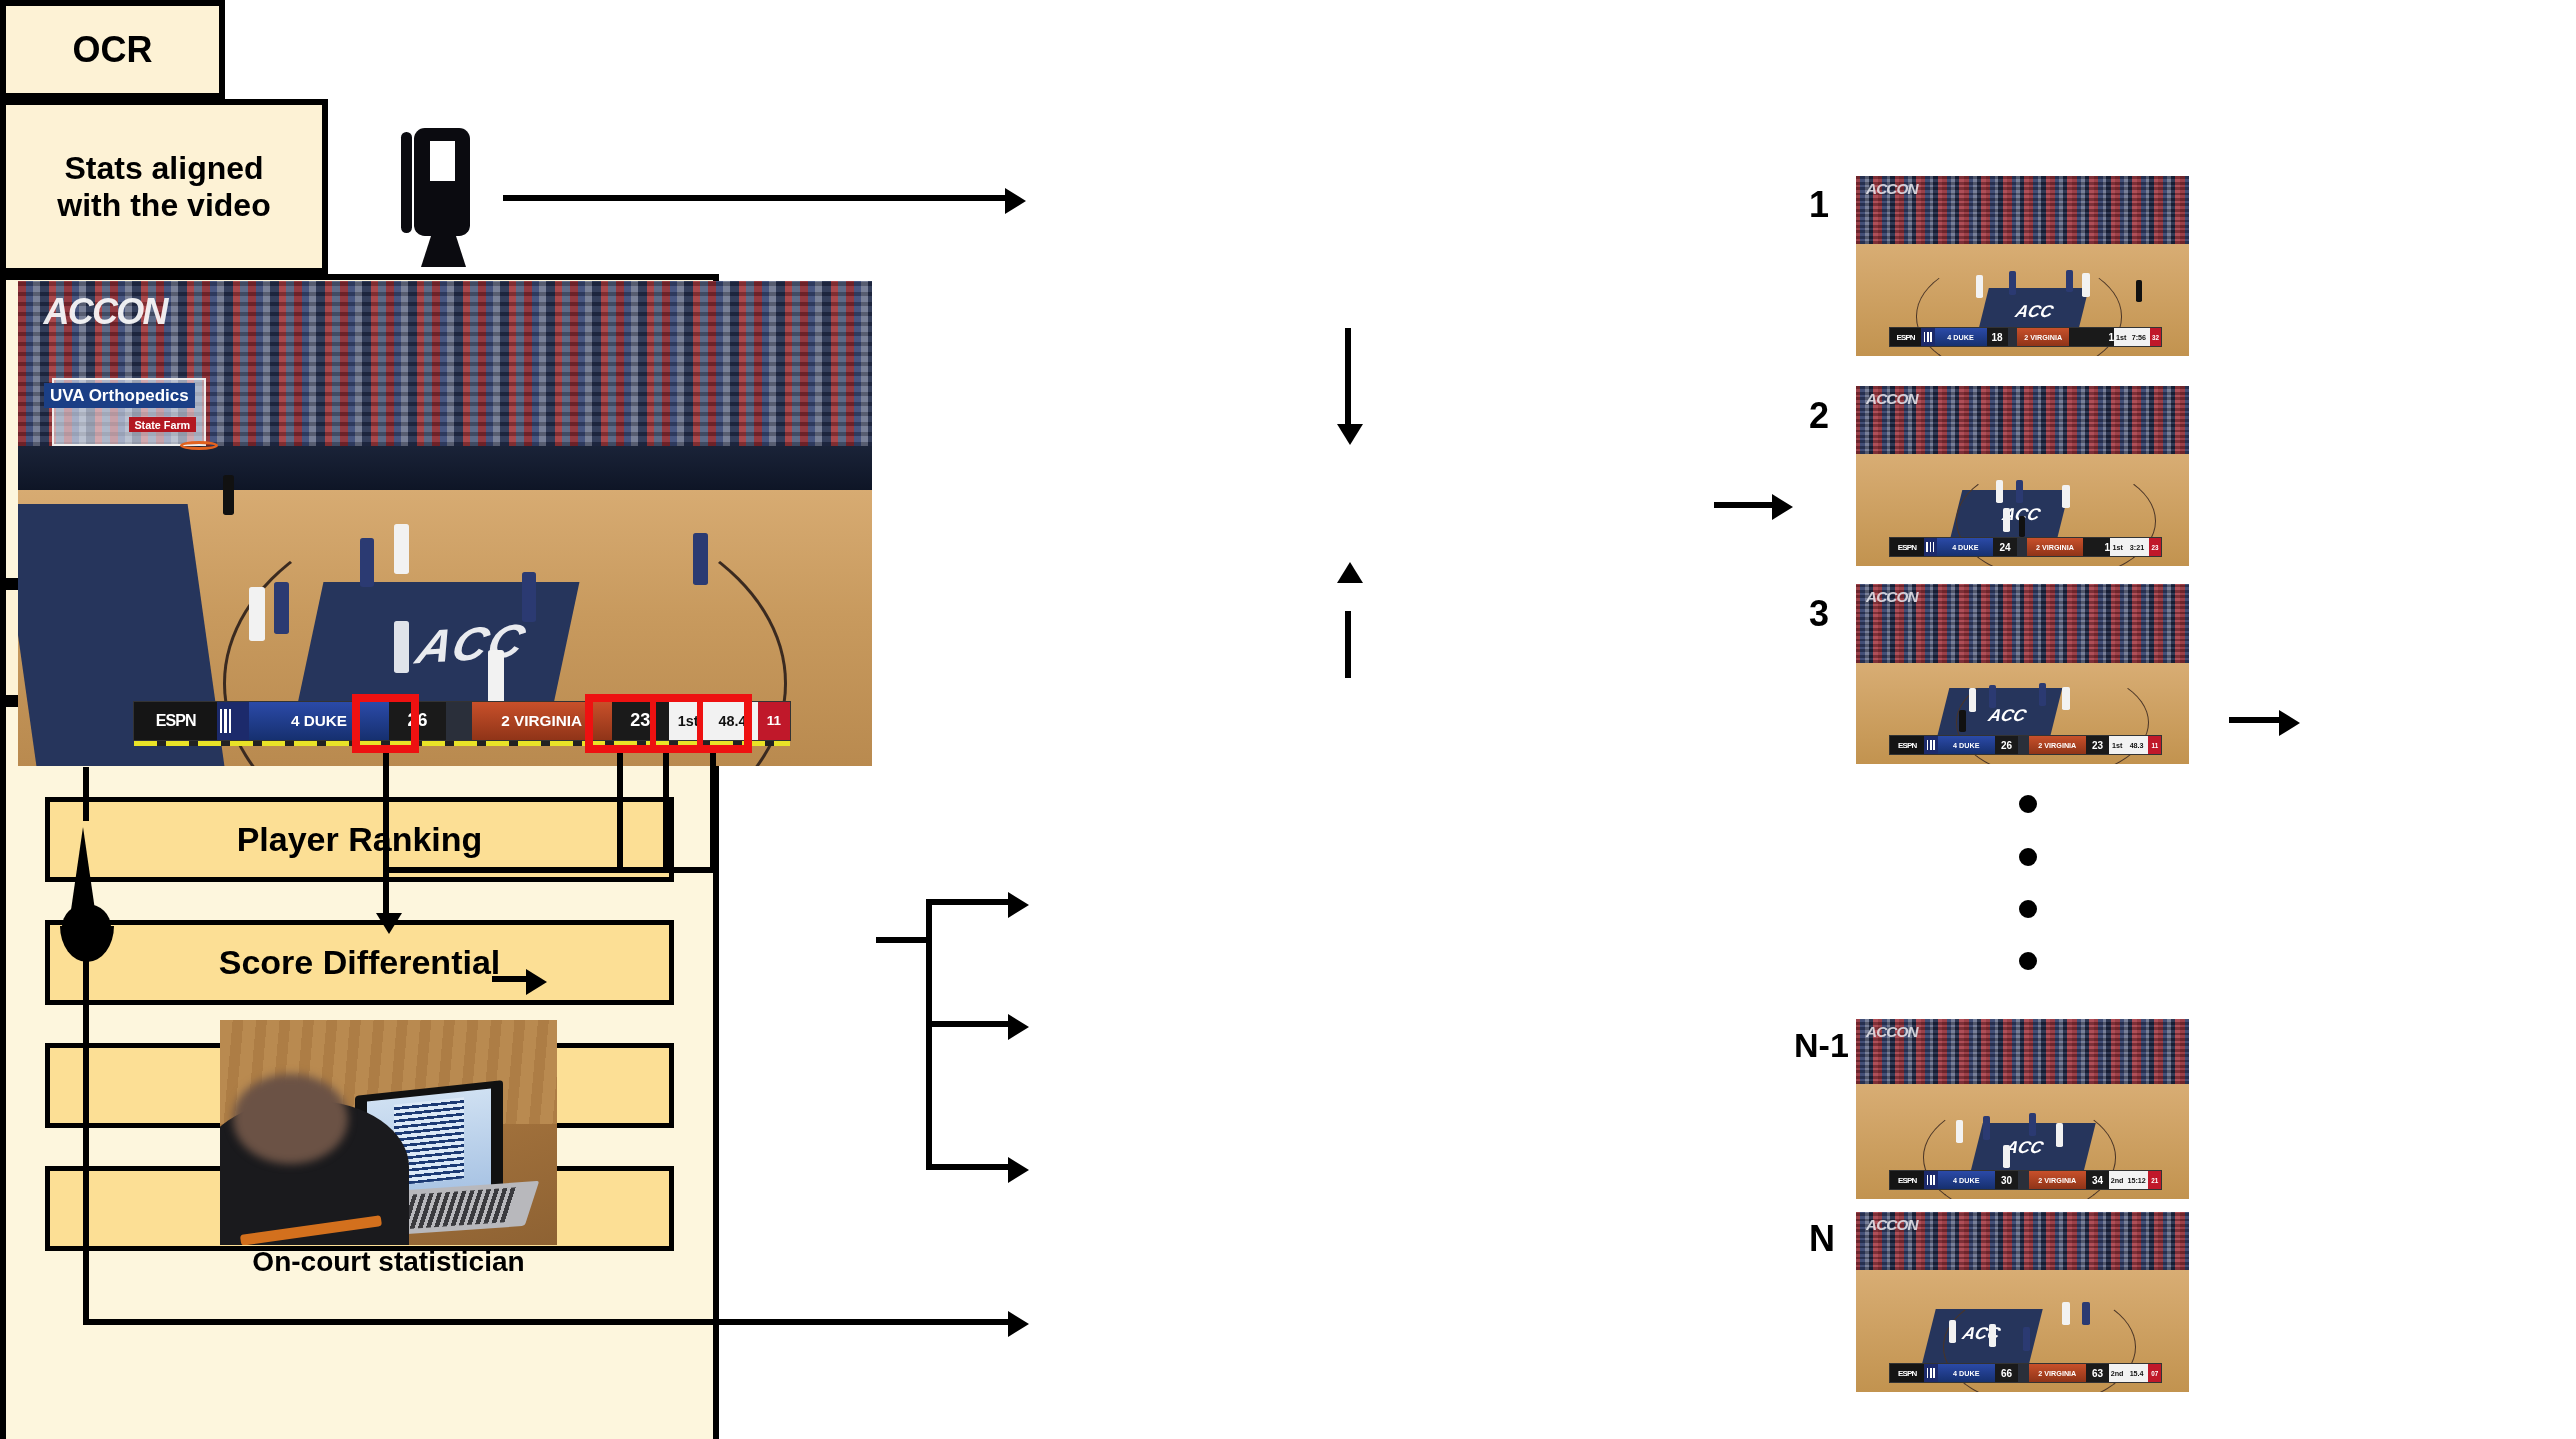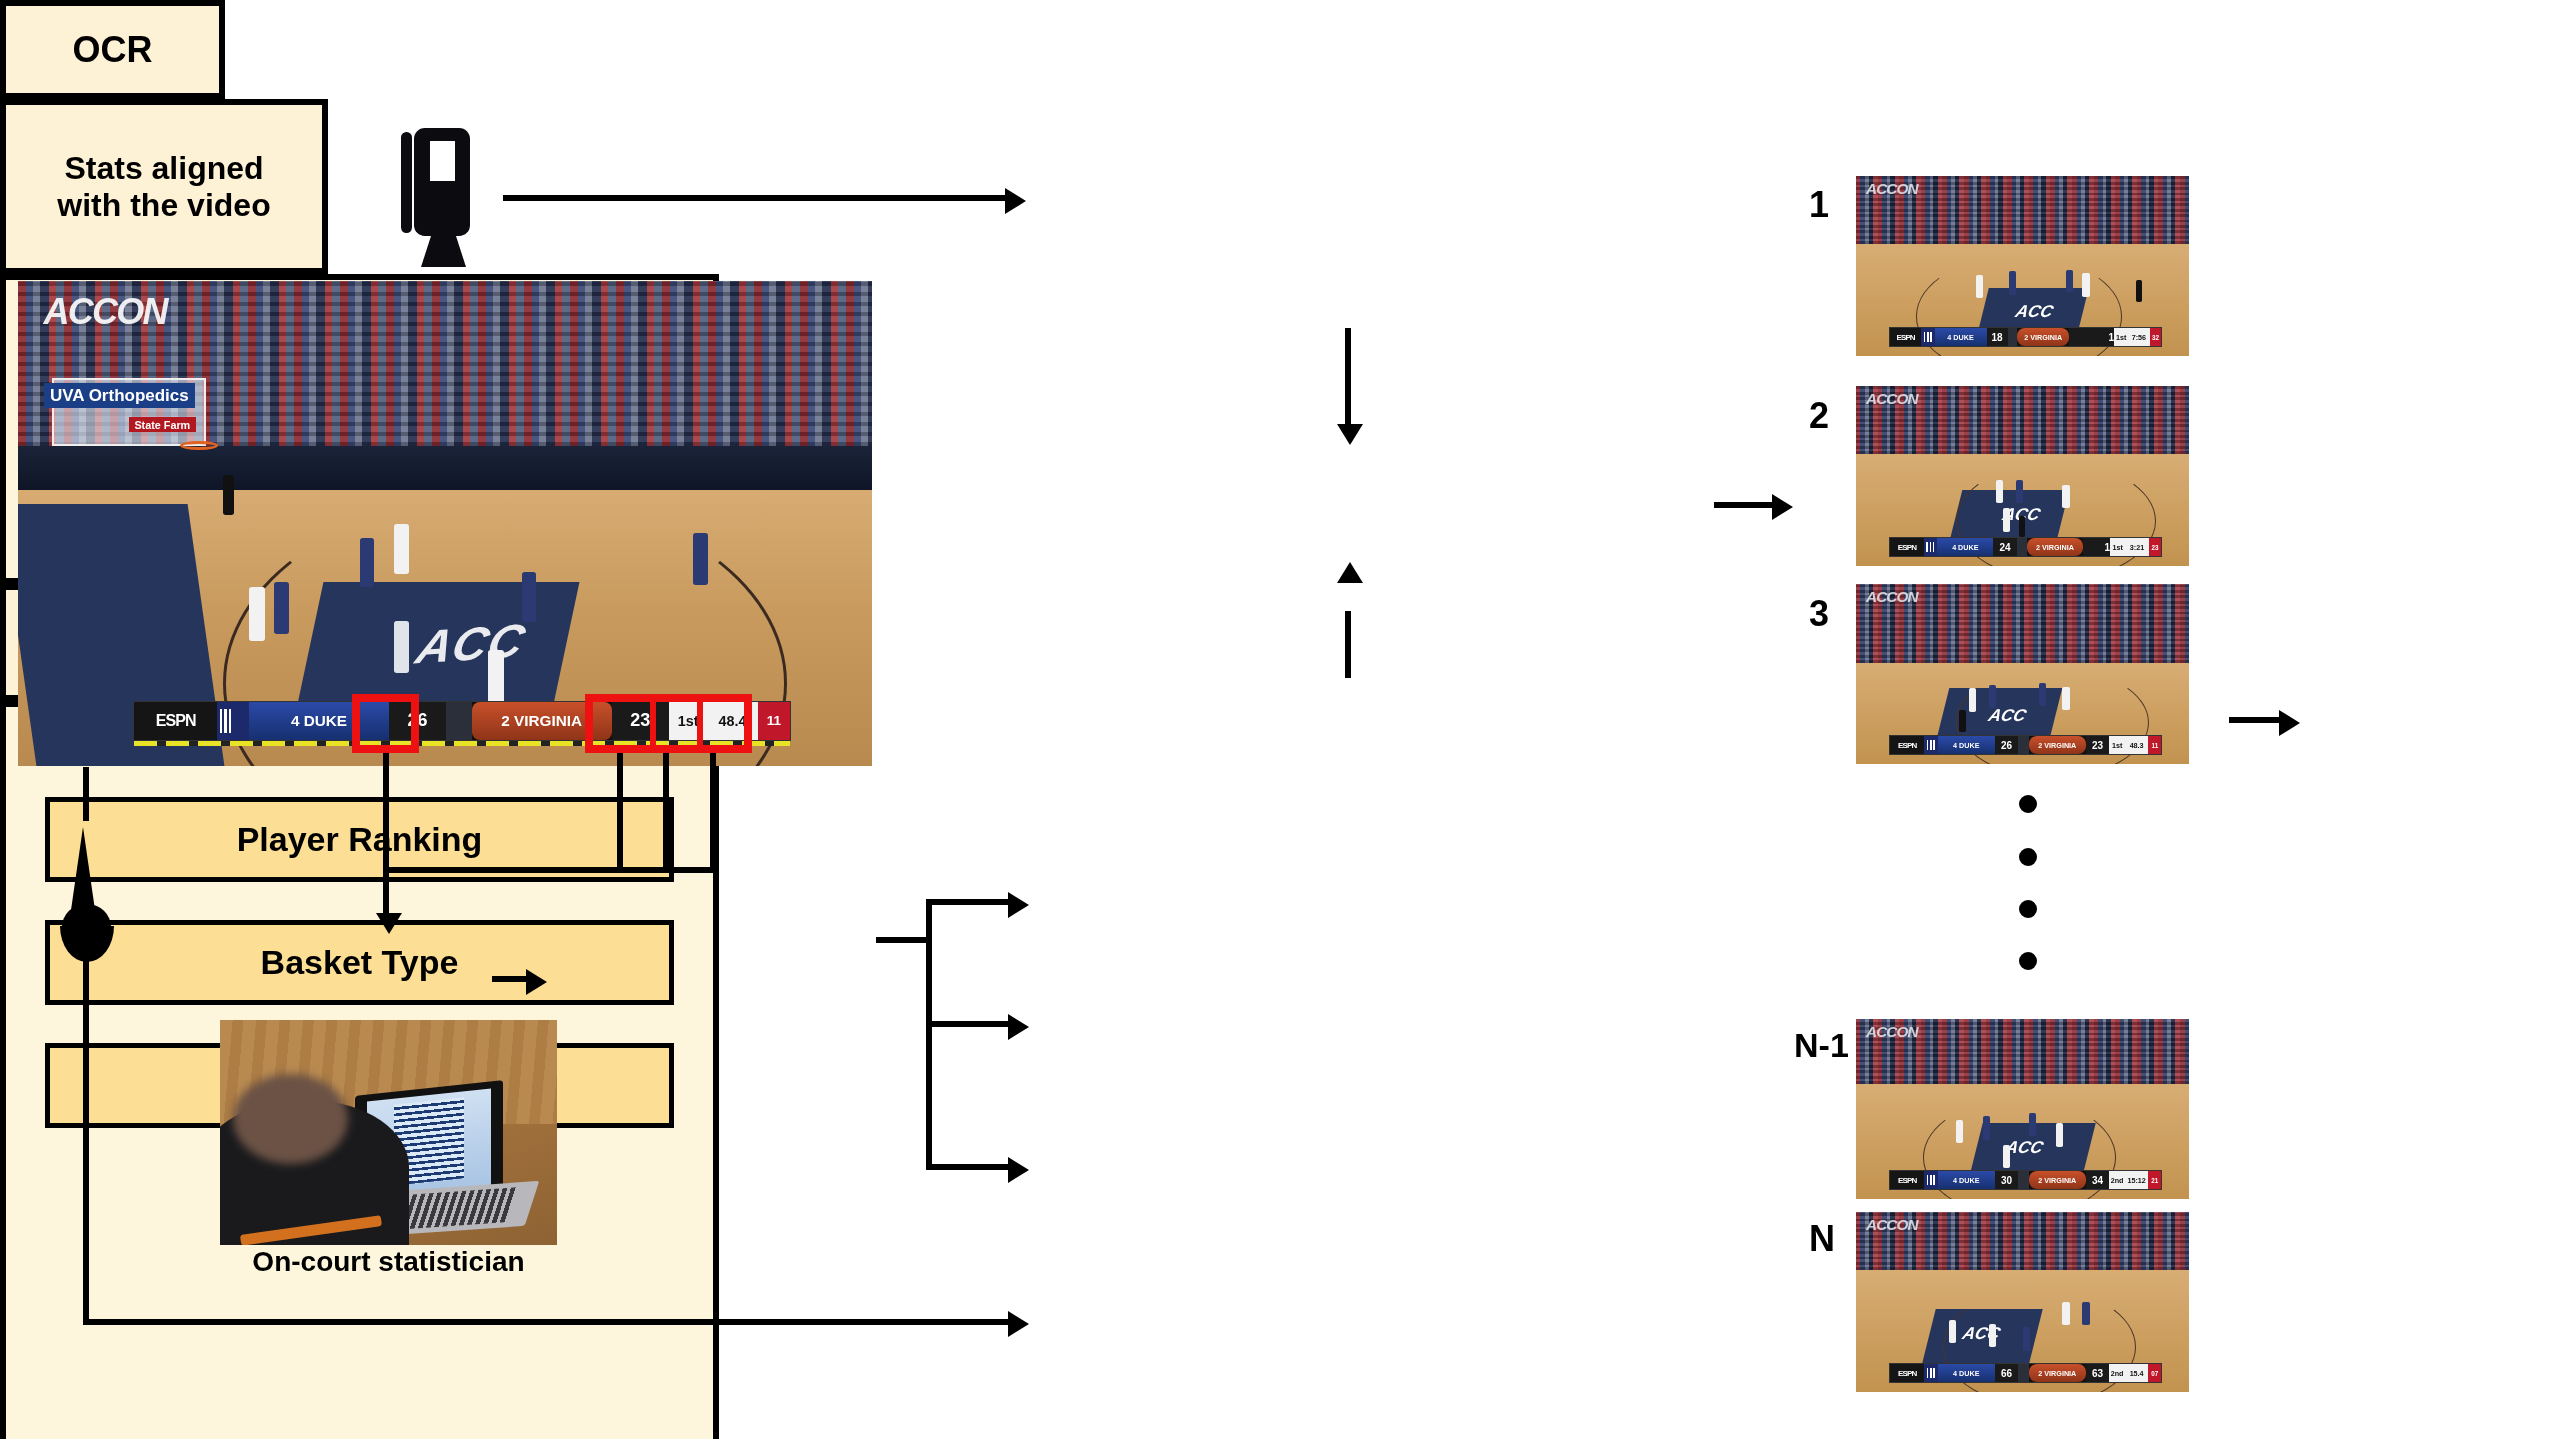--- a/index.html
+++ b/index.html
@@ -114,21 +114,21 @@
     background:#111; border:0.9px solid #333; font-weight:bold; color:#fff;
     font-family:"Liberation Sans", sans-serif;
   }
   .sb-espn { background:#151515; color:#fff; display:flex; align-items:center;
       justify-content:center; letter-spacing:-0.9px; }
   .sb-bars { background:#1c2a6b; display:flex; align-items:center; gap:1.8px; padding:0 2.7px;}
   .sb-bars i { display:block; width:2.7px; background:#fff; height:60%; }
   .sb-team { display:flex; align-items:center; justify-content:center; color:#fff;
       white-space:nowrap; overflow:hidden; }
   .sb-duke { background:linear-gradient(180deg,#2b4aa8,#16306f); }
-  .sb-uva  { background:linear-gradient(180deg,#c8502a,#8f3418);border-radius:8px; }
+  .sb-uva  { background:linear-gradient(180deg,#c8502a,#8f3418); }
   .sb-score{ background:#1a1a1a; color:#fff; display:flex; align-items:center; justify-content:center; }
   .sb-clock{ background:#f2f2f2; color:#111; display:flex; align-items:center; justify-content:center; }
   .sb-shot { background:#c0182a; color:#fff; display:flex; align-items:center; justify-content:center; }
   .sb-logo { background:#2a2f3a; }
   .sb-underline { position:absolute; left:0; bottom:-5.4px; height:4.5px; width:100%;
       background:repeating-linear-gradient(90deg,#e9e327 0 23.4px,#222 23.4px 32px); }
 
   
   .redbox { position:absolute; border:8px solid #ee1111; background:transparent; }
 
@@ -322,20 +322,23 @@
   <div class="vline" style="left:1345px; top:611px; height:67px;"></div>
   <div class="arrow-u" style="left:1337px; top:562px;"></div>
 
   <div class="panel" style="left:989px; top:674px; width:719px; height:748px;">
     <div class="panel-title" style="font-size:40px; margin-top:20px;">Environmental Cues</div>
 
     <div class="cuebox" style="width:629px; height:85px; margin-top:25px; font-size:34px;">
       <span>Player Ranking</span>
     </div>
     <div class="cuebox" style="width:629px; height:85px; margin-top:38px; font-size:34px;">
+      <span>Score Differential</span>
+    </div>
+    <div class="cuebox" style="width:629px; height:85px; margin-top:38px; font-size:34px;">
       <span>Basket Type</span>
     </div>
     <div class="cuebox" style="width:629px; height:85px; margin-top:38px; font-size:34px;">
       <span>Audio</span>
     </div>
   </div>
 
   <div class="rank-num" style="left:1809px; top:184px; font-size:36px;">1</div>
   <div class="thumb" style="left:1856px; top:176px; width:333px; height:180px;">
     <div class="tcrowd"></div>

